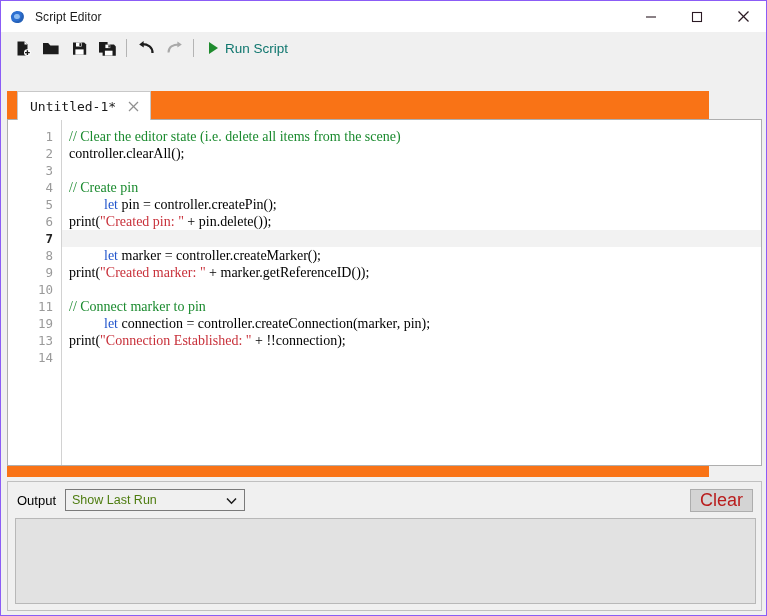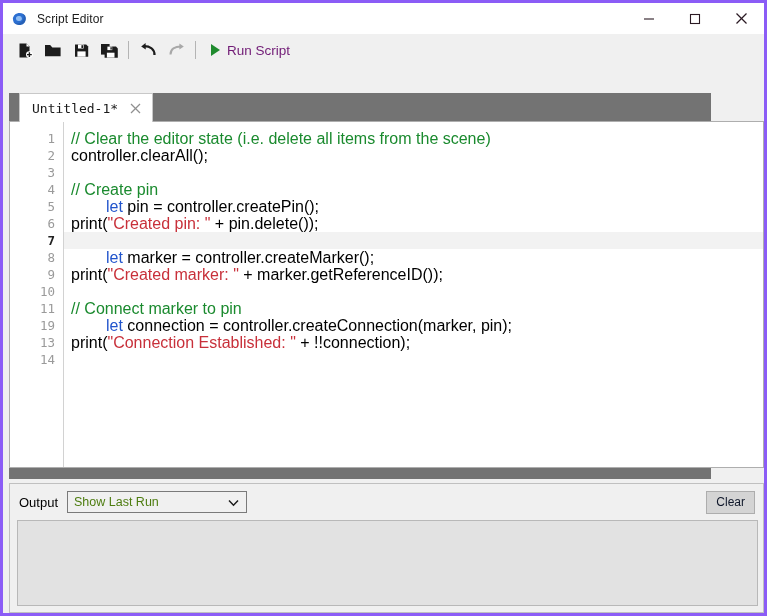--- a/index.html
+++ b/index.html
@@ -9,21 +9,21 @@
     background: #ffffff;
     font-family: "Liberation Sans", sans-serif;
     -webkit-font-smoothing: antialiased;
   }
 
   
   #window {
     position: relative;
     width: 767px; height: 616px;
     background: #f0f0f0;
-    border: 3px solid #8b5cf6;
+    border: 1px solid #8b5cf6;
     overflow: hidden;
   }
 
   
   #titlebar {
     position: relative;
     height: 31px;
     background: #ffffff;
     display: flex;
     align-items: center;
@@ -107,29 +107,29 @@
   }
   #run-script .play {
     width: 0; height: 0;
     border-left: 9px solid #1f8b2e;
     border-top: 6px solid transparent;
     border-bottom: 6px solid transparent;
     margin-right: 7px;
   }
   #run-script .lbl {
     font-size: 13.5px;
-    color: #701a75;
+    color: #0f766e;
   }
 
   
   #editor-card {
     position: absolute;
     left: 6px; top: 90px;
     width: 702px; height: 386px;
-    background: #737373;
+    background: #f97316;
   }
 
   
   #tabstrip {
     position: relative;
     height: 29px;
     display: flex;
     align-items: flex-end;
     padding-left: 10px;
   }
@@ -189,22 +189,22 @@
     flex: 1 1 auto;
     position: relative;
     padding-top: 8px;
     overflow: hidden;
   }
   .code-line {
     height: 17px;
     line-height: 17px;
     padding-left: 7px;
     white-space: pre;
-    font-family: Liberation Sans, sans-serif;
-    font-size: 16px;
+    font-family: Liberation Serif, serif;
+    font-size: 14px;
     color: #000000;
   }
   .code-line.hl { background: #f2f2f2; }
   .tok-com { color: #1a8a2e; }
   .tok-key { color: #2255cc; margin-left: 35px; }
   .tok-str { color: #c8303a; }
   .tok-pln { color: #000000; }
 
   
   #output-panel {
@@ -242,22 +242,22 @@
     position: absolute; right: 7px; top: 50%;
     transform: translateY(-50%);
   }
   #clear-button {
     margin-left: auto;
     min-width: 48px; height: 23px;
     background: #d4d4d4;
     border: 1px solid #adadad;
     display: flex; align-items: center; justify-content: center;
     padding: 0 9px;
-    font-size: 12px;
-    color: #0f172a;
+    font-size: 18px;
+    color: #b91c1c;
   }
   #output-text {
     position: absolute;
     left: 7px; top: 36px;
     width: 741px; height: 86px;
     background: #e2e2e2;
     border: 1px solid #b8b8b8;
   }
 </style>
 </head>

